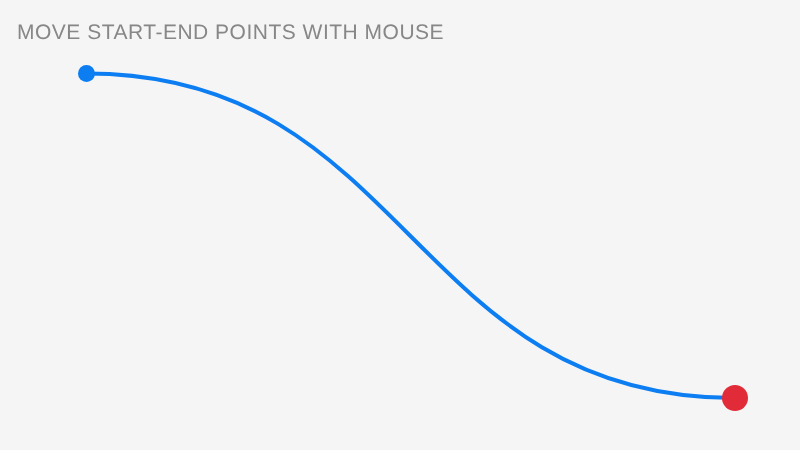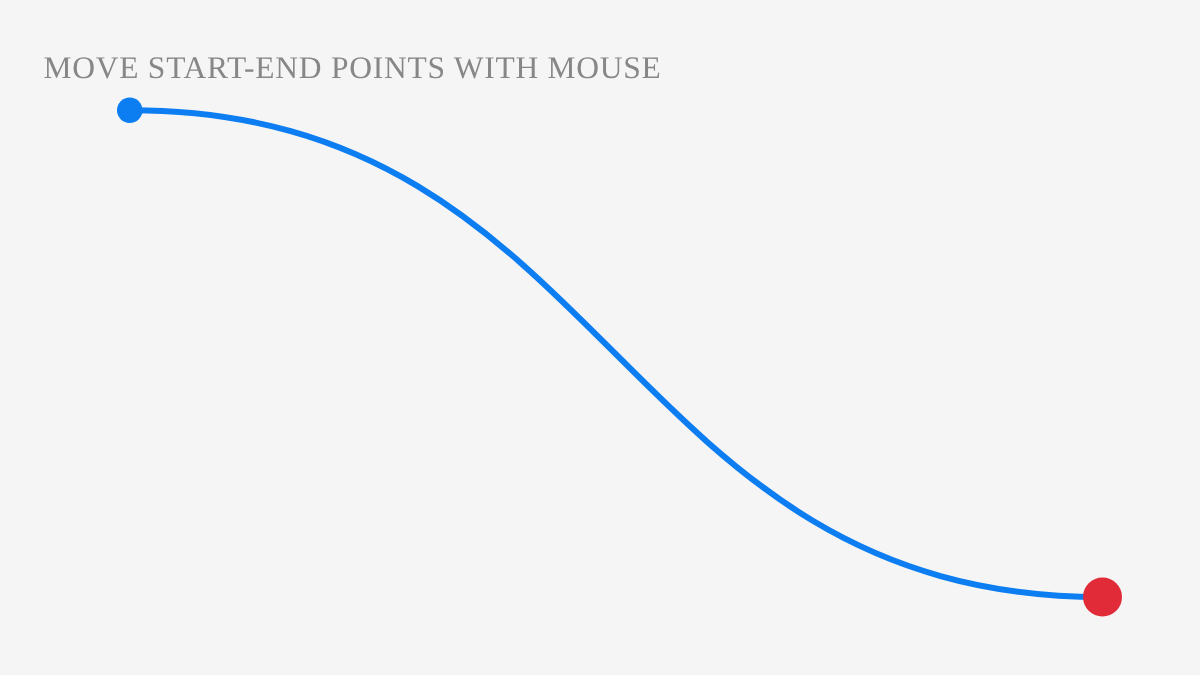--- a/index.html
+++ b/index.html
@@ -23,22 +23,22 @@
     position: absolute;
     left: 0;
     top: 0;
     width: 800px;
     height: 450px;
   }
   #title {
     position: absolute;
     left: 13px;
     top: 17px;
-    margin: 16px;
-    font-family: Liberation Serif, serif;
+    margin: 4px;
+    font-family: Liberation Sans, sans-serif;
     font-size: 21px;
     line-height: 24px;
     letter-spacing: 0.5px;
     font-weight: 400;
     color: #878787;
     white-space: nowrap;
     -webkit-font-smoothing: none;
     text-rendering: geometricPrecision;
     user-select: none;
   }

